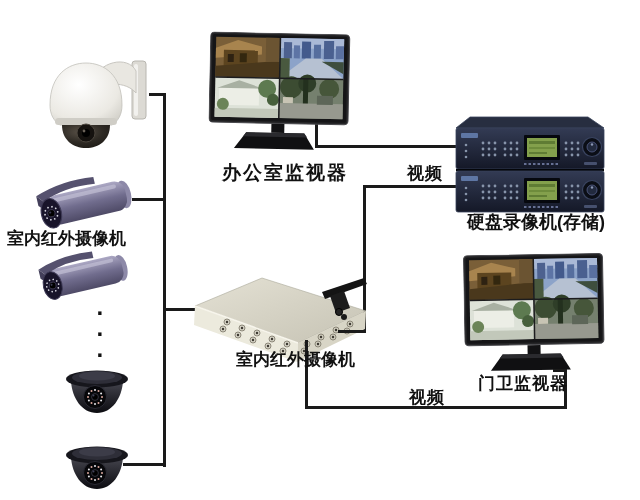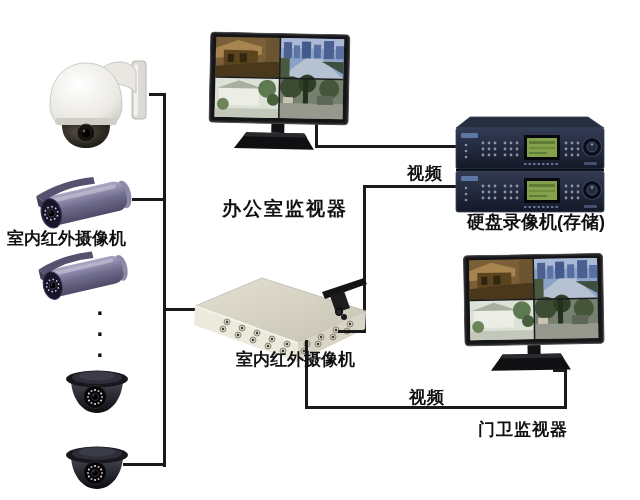--- a/index.html
+++ b/index.html
@@ -332,20 +332,20 @@
     </svg>
   </div>
 
   <div class="dev" style="left:464px;top:254px;transform:rotate(-1deg);">
     <svg width="142" height="122" viewBox="0 0 142 122">
         <use href="#monitorArt"></use>
       </svg>
   </div>
 
   <div class="lbl med" style="left:7px;top:230px;letter-spacing:0;">室内红外摄像机</div>
-  <div class="lbl big" style="left:222px;top:163px;margin-top:36px;">办公室监视器</div>
+  <div class="lbl big" style="left:222px;top:163px;">办公室监视器</div>
   <div class="lbl med" style="left:467px;top:213px;letter-spacing:0;font-size:18px;">硬盘录像机(存储)</div>
   <div class="lbl med" style="left:236px;top:351px;letter-spacing:0;">室内红外摄像机</div>
-  <div class="lbl med" style="left:478px;top:375px;margin-top:46px;">门卫监视器</div>
+  <div class="lbl med" style="left:478px;top:375px;">门卫监视器</div>
   <div class="lbl med" style="left:407px;top:165px;">视频</div>
   <div class="lbl med" style="left:409px;top:389px;">视频</div>
 
 </div>
 
 </body></html>

